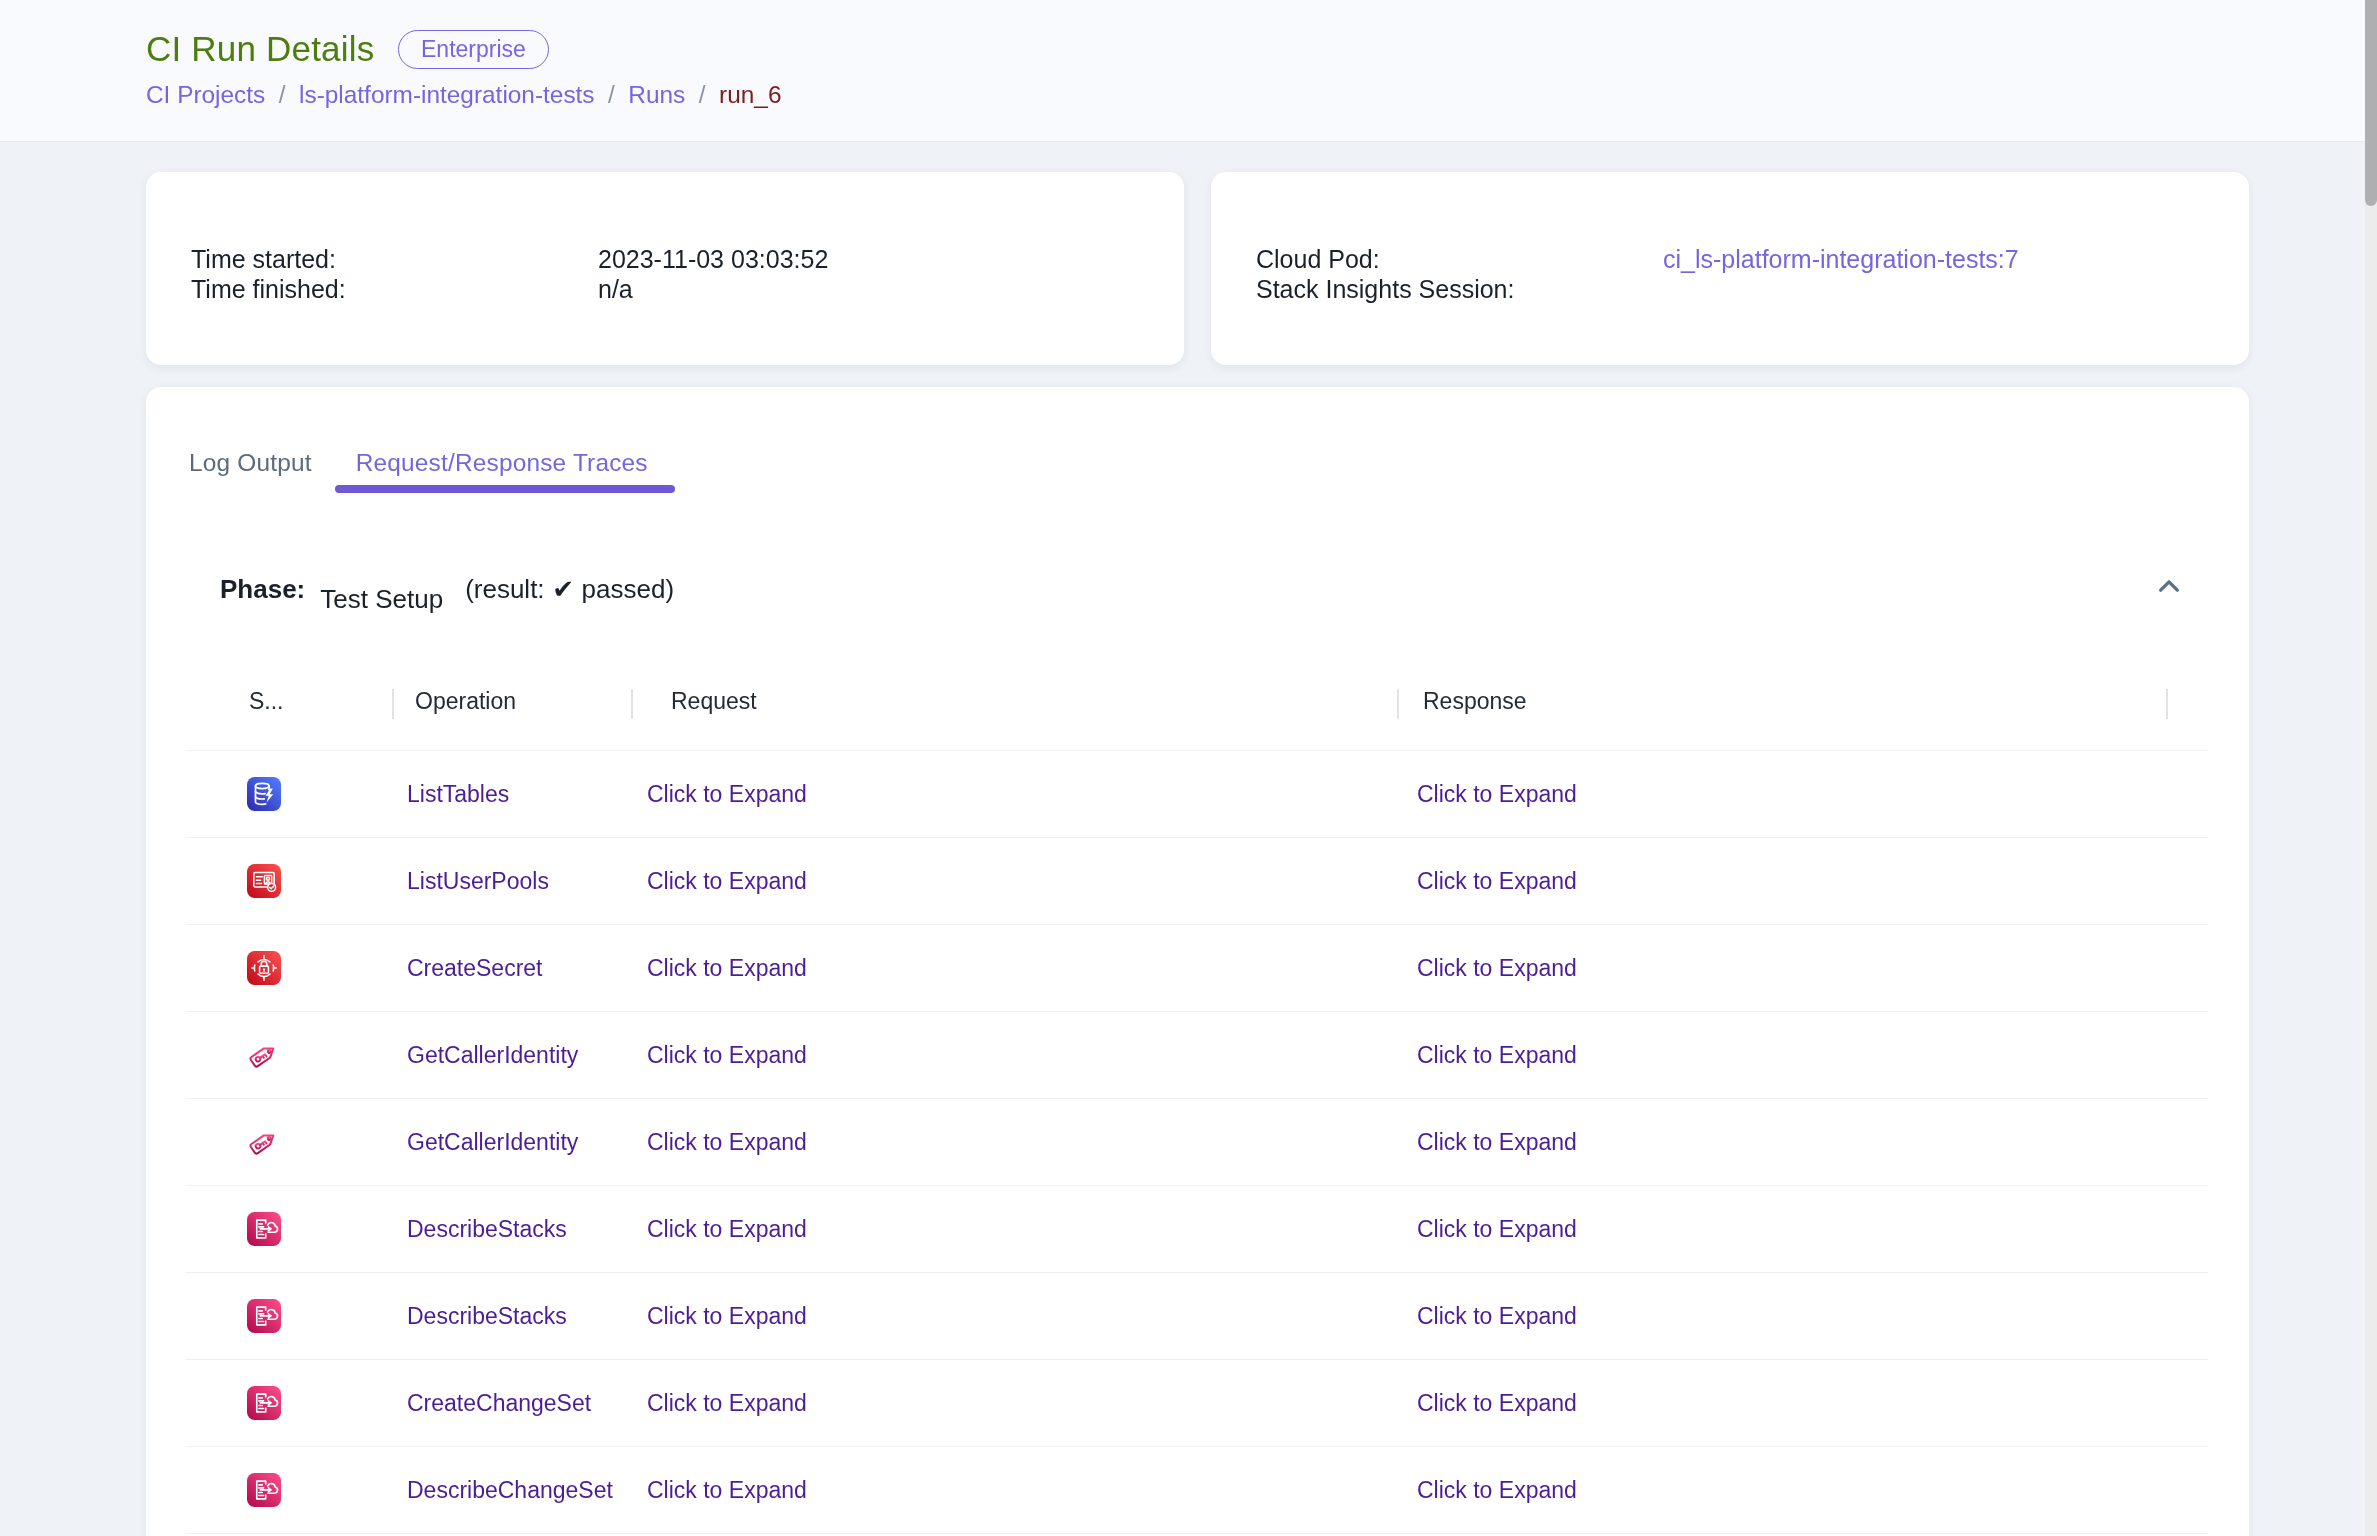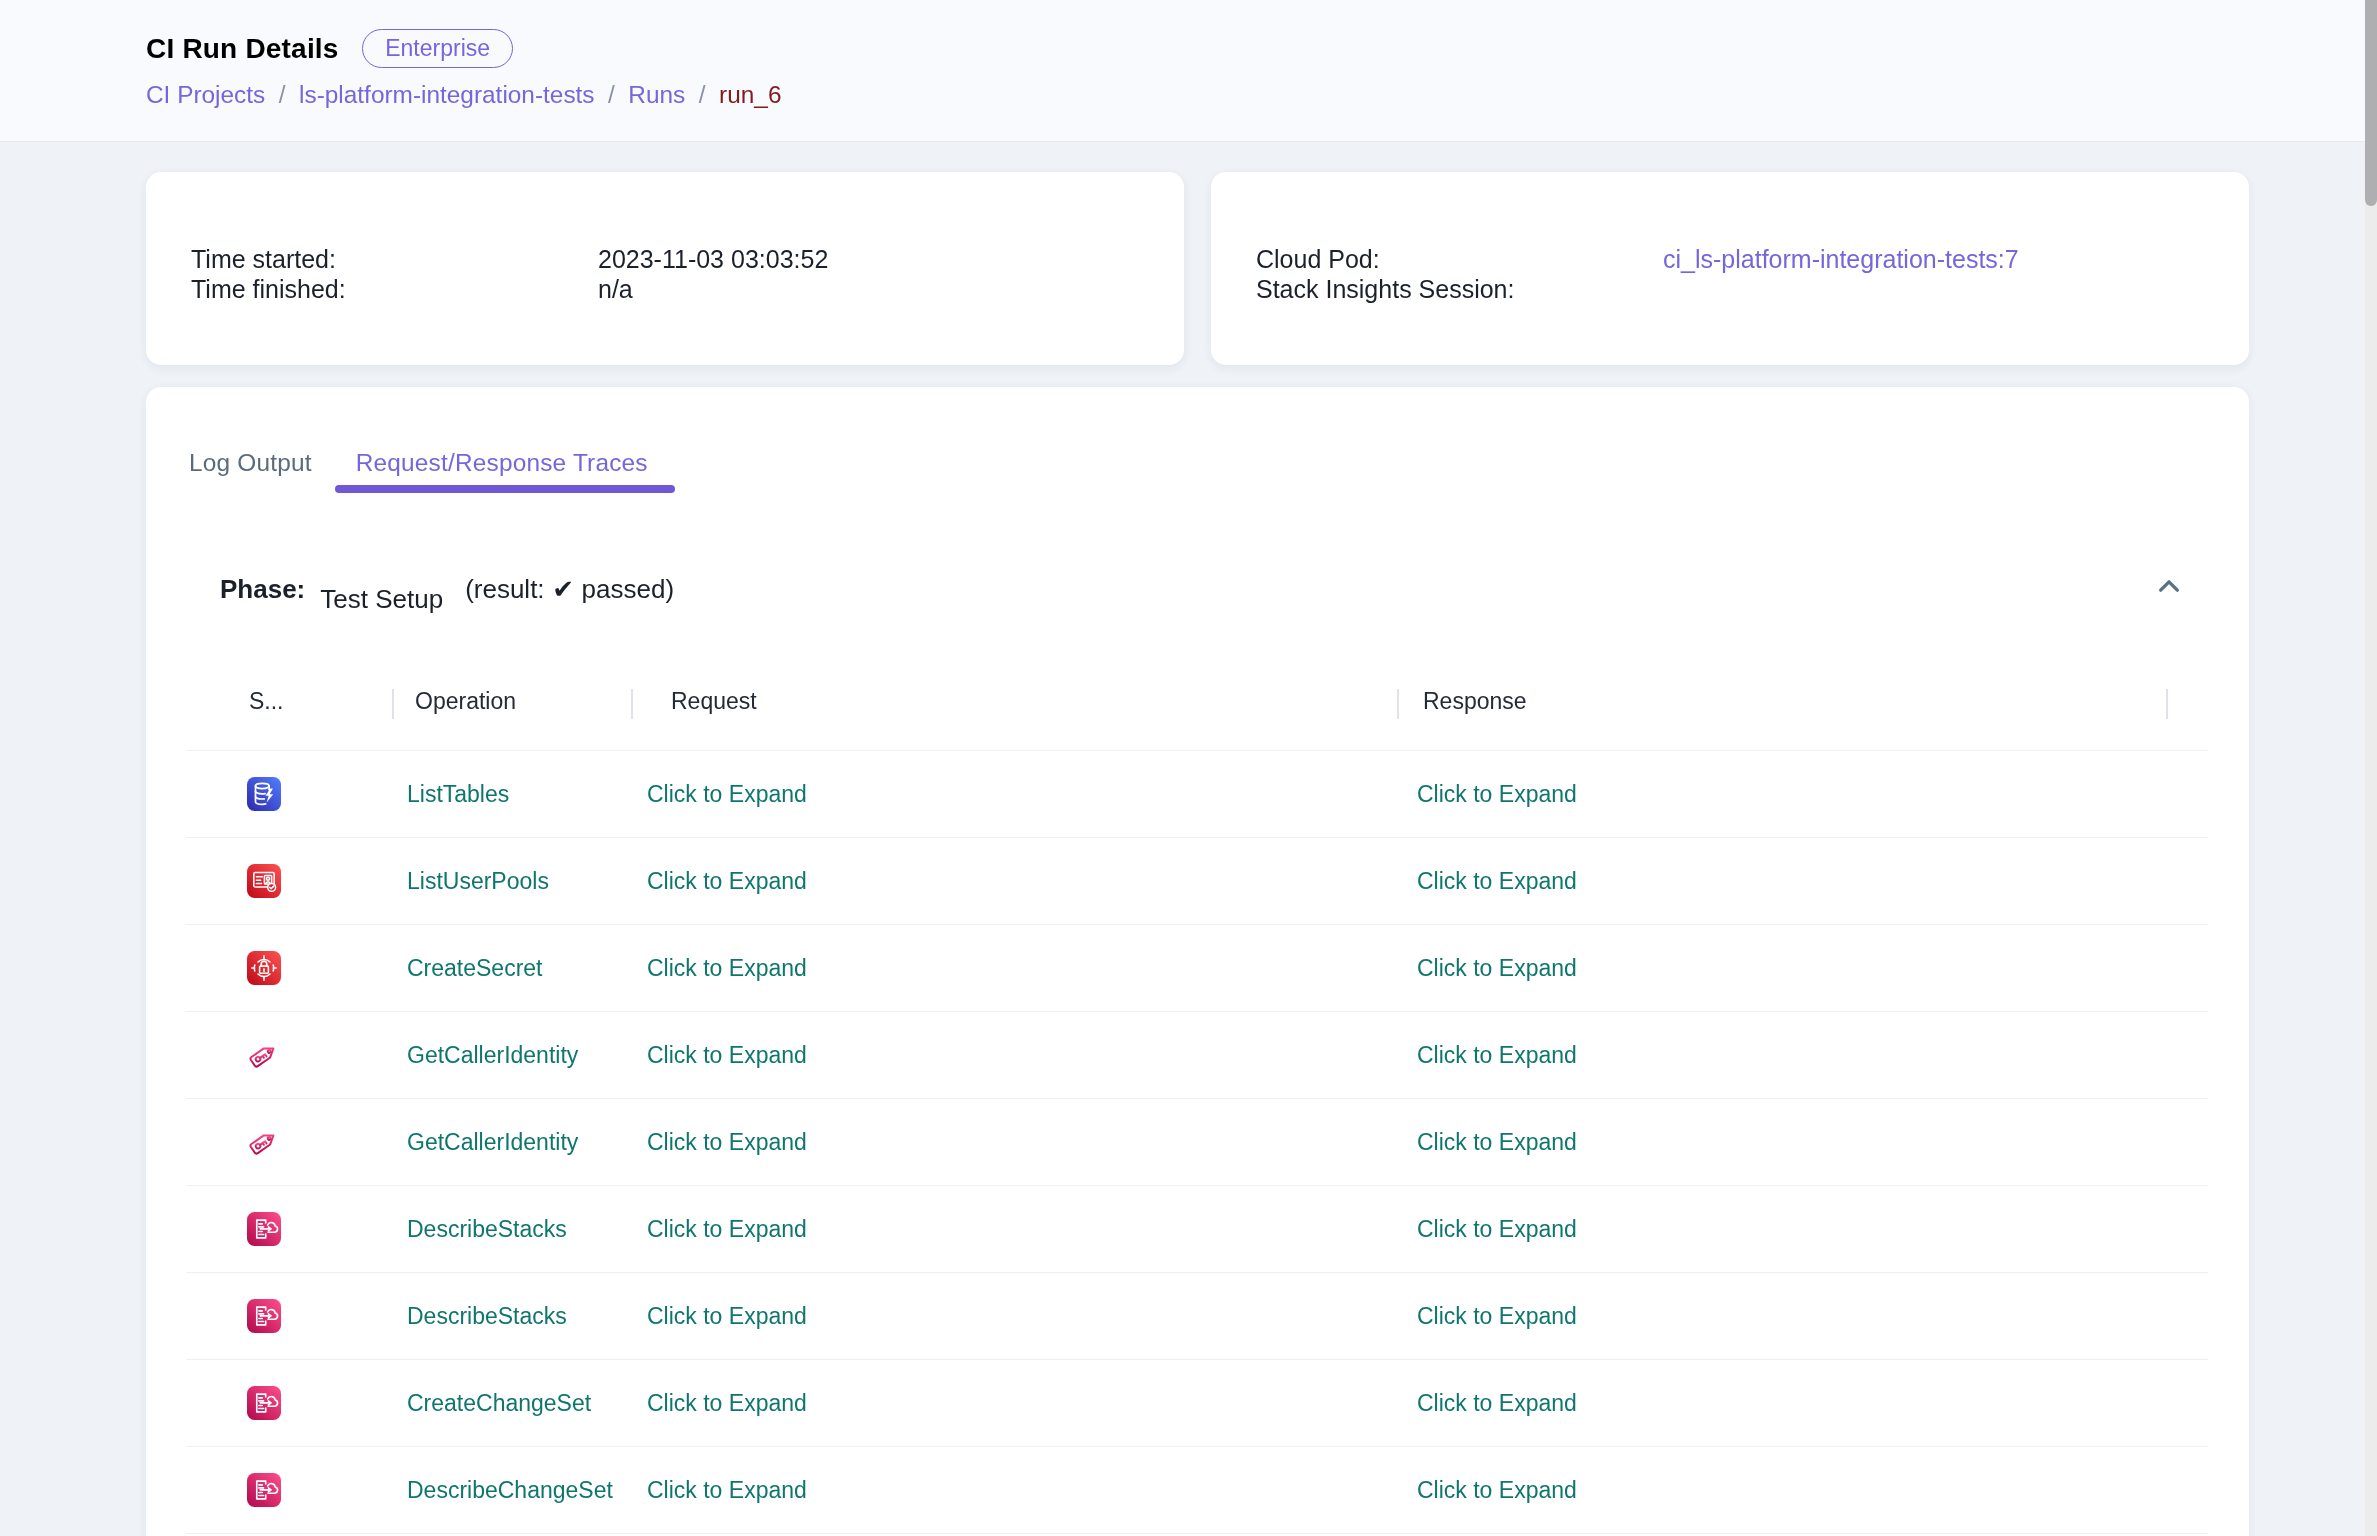--- a/index.html
+++ b/index.html
@@ -8,21 +8,21 @@
     background:#eff3f8;
     font-family:"Liberation Sans","DejaVu Sans",sans-serif;
     color:#1a212b;
   }
   
   .page-header{
     position:absolute;left:0;top:0;right:11.8px;height:141px;
     background:#f8fafd;border-bottom:1.7px solid #e4e9f0;
   }
   .title-row{position:absolute;left:146px;top:29px;display:flex;align-items:center;}
-  .page-title{font-size:28px;font-weight:700;color:#000000;margin:0;letter-spacing:0.2px;}
+  .page-title{font-size:35px;font-weight:400;color:#4d7c0f;margin:0;letter-spacing:0.2px;}
   .badge{
     margin-left:23.6px;display:inline-flex;align-items:center;
     height:37px;padding:0 22px;border:1.7px solid #7a63e0;border-radius:20px;
     color:#7a63e0;font-size:23px;line-height:1;
   }
   .breadcrumb{position:absolute;left:146px;top:81px;font-size:24.4px;display:flex;align-items:center;}
   .breadcrumb a{color:#7466db;text-decoration:none;cursor:pointer;}
   .breadcrumb .bc-current{color:#7f1d1d;}
   .breadcrumb .bc-sep{color:#8a93a5;margin:0 13.5px;}
   
@@ -54,21 +54,21 @@
   .collapse-btn{position:absolute;left:2001px;top:178px;width:44px;height:44px;display:flex;align-items:center;justify-content:center;cursor:pointer;border-radius:50%;}
   
   .thead-label{position:absolute;top:300px;font-size:23px;font-weight:500;color:#242b35;line-height:29px;}
   .col-s{left:103px;} .col-op{left:269px;} .col-req{left:525px;} .col-res{left:1277px;}
   .vsep{position:absolute;top:302px;width:1.7px;height:30px;background:#dfe3e9;}
   .vs1{left:246px;} .vs2{left:485px;} .vs3{left:1251px;} .vs4{left:2020px;}
   .tbody{position:absolute;left:40px;top:363px;width:2022px;border-top:1.7px solid #eef1f4;}
   .trow{position:relative;height:86px;border-bottom:1.7px solid #eef1f4;}
   .cell-icon{position:absolute;left:61px;top:26px;width:34px;height:34px;}
   .cell-icon svg{display:block;}
-  .trow a{position:absolute;top:0;height:86px;display:flex;align-items:center;font-size:23px;color:#0f766e;text-decoration:none;cursor:pointer;}
+  .trow a{position:absolute;top:0;height:86px;display:flex;align-items:center;font-size:23px;color:#4c1d95;text-decoration:none;cursor:pointer;}
   .cell-op{left:221px;}
   .cell-req{left:461px;}
   .cell-res{left:1231px;}
   
   .scrollbar{position:absolute;right:0;top:0;width:11.8px;height:1536px;background:#ececec;}
   .scroll-thumb{position:absolute;left:0;top:0;width:11.8px;height:206px;background:#afafb1;border-radius:0 0 5.9px 5.9px;}
 </style>
 </head>
 <body>
 

